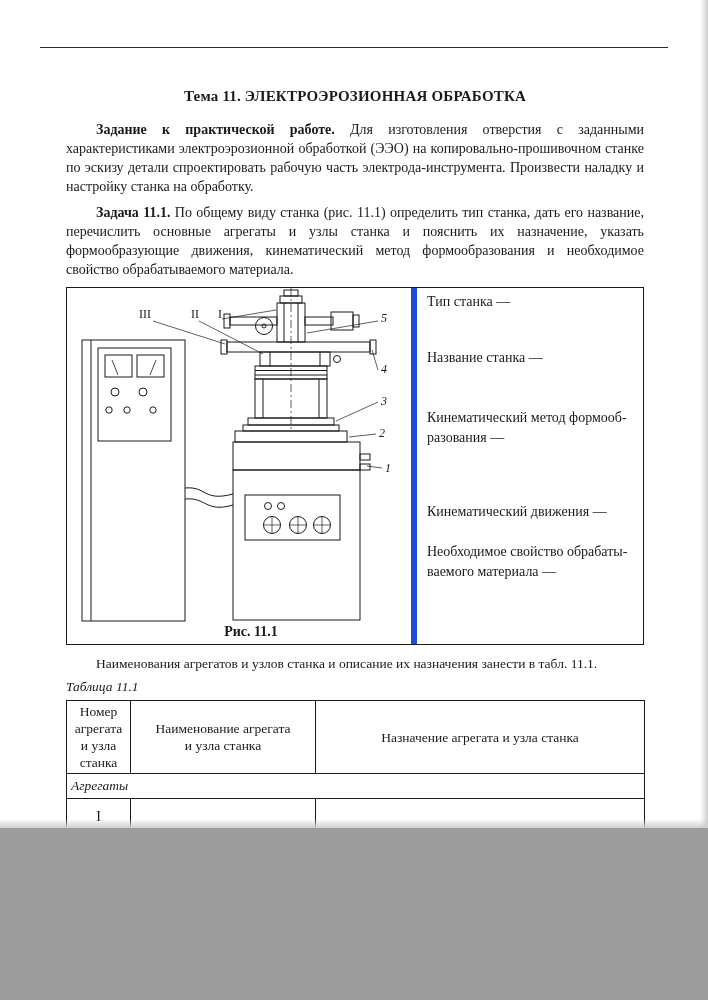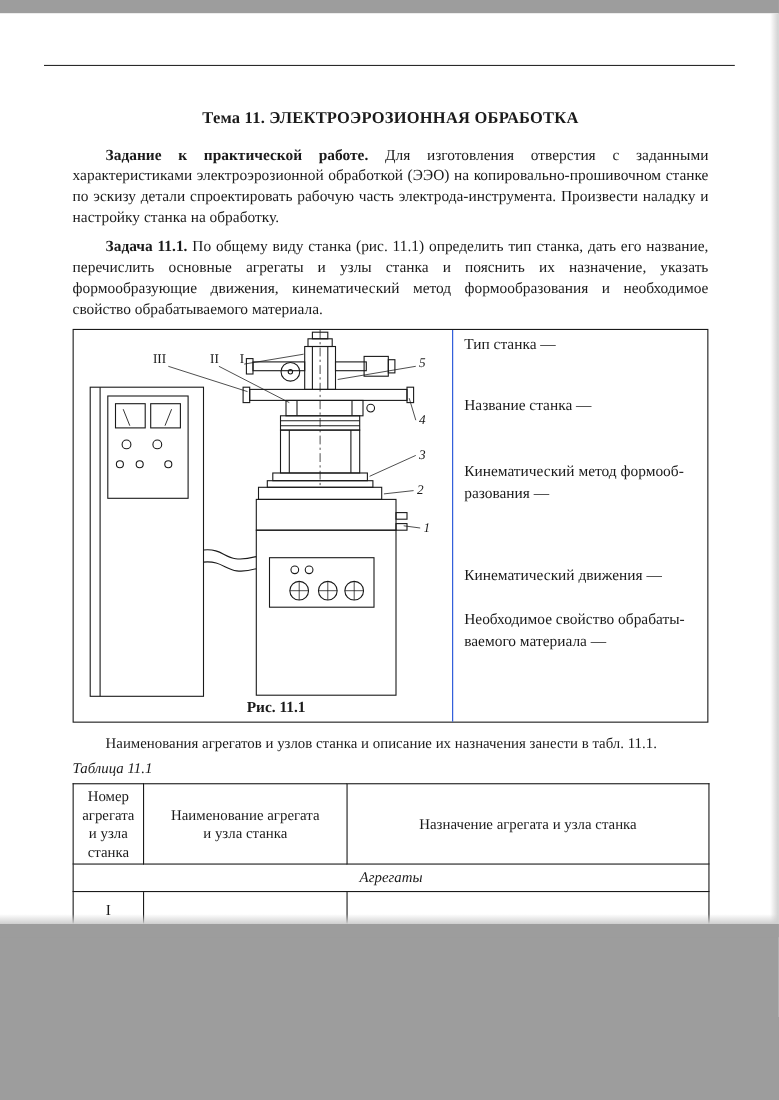--- a/index.html
+++ b/index.html
@@ -1,17 +1,17 @@
 <!DOCTYPE html>
 <html><head>
 <meta charset="utf-8">
 <style>
   html,body { margin:0; padding:0; background:#9d9d9d; }
   .page {
-    position:relative; width:708px; height:828px; margin:12px auto;
+    position:relative; width:708px; height:828px; margin:0 auto;
     background:#ffffff; overflow:hidden;
     font-family:"Liberation Serif","DejaVu Serif",serif; color:#1a1a1a;
   }
   .page::after { content:''; position:absolute; right:0; top:0; width:8px; height:100%;
     background:linear-gradient(to right, rgba(255,255,255,0), #cfcfcf); pointer-events:none; }
   .page::before { content:''; position:absolute; left:0; bottom:0; width:100%; height:9px;
     background:linear-gradient(to bottom, rgba(255,255,255,0), #cfcfcf); pointer-events:none; z-index:2; }
 
   .rule { position:absolute; left:40px; width:628px; border-top:1.2px solid #2a2a2a; }
   .rule-top { top:47px; }
@@ -23,37 +23,37 @@
   .para { position:absolute; left:66px; width:578px; margin:0;
     font-size:14px; line-height:19px; text-align:justify; text-indent:30px; }
   .para-task { top:120px; }
   .para-problem { top:203px; }
 
   .figure-box { position:absolute; top:287px; left:66px; width:578px; height:358px;
     border:1px solid #1a1a1a; box-sizing:border-box; display:flex; }
   .figure-left { position:relative; width:344px; box-sizing:border-box; }
   .figure-caption { position:absolute; left:12px; top:336px; width:344px; text-align:center;
     font-size:14px; font-weight:bold; }
-  .figure-right { position:relative; flex:1; border-left:1px solid #1d4ed8; box-sizing:border-box; }
+  .figure-right { position:relative; flex:1; border-left:6px solid #1d4ed8; box-sizing:border-box; }
   .fig-label { position:absolute; left:10px; right:6px; font-size:14px; line-height:20px;
     white-space:pre-line; }
 
   .note { position:absolute; top:655px; left:66px; width:578px; margin:0;
     font-size:13.5px; line-height:18px; text-indent:30px; white-space:nowrap; }
 
   .table-title { position:absolute; top:679px; left:66px; width:578px;
     font-size:13.5px; font-style:italic; }
 
   .main-table { position:absolute; top:700px; left:66px; width:578px;
     border-collapse:collapse; table-layout:fixed; }
   .main-table th, .main-table td { border:1px solid #1a1a1a; font-size:13.5px;
     font-weight:normal; padding:2px 4px; }
   .main-table th { text-align:center; vertical-align:middle; white-space:pre-line; line-height:17px; }
   .header-row { height:68px;padding-left:40px; }
-  .section-row td { height:20px; text-align:center; font-style:italic; }
+  .section-row td { height:20px; font-style:italic; }
   .data-row { height:36px; }
   .data-row .rowlabel { text-align:center; vertical-align:middle; font-size:14px; }
 
   .page-number { position:absolute; top:922px; left:0; width:708px; text-align:center;
     font-size:17px; }
 
   svg text { font-family:"Liberation Serif","DejaVu Serif",serif; }
 </style>
 </head>
 <body>

